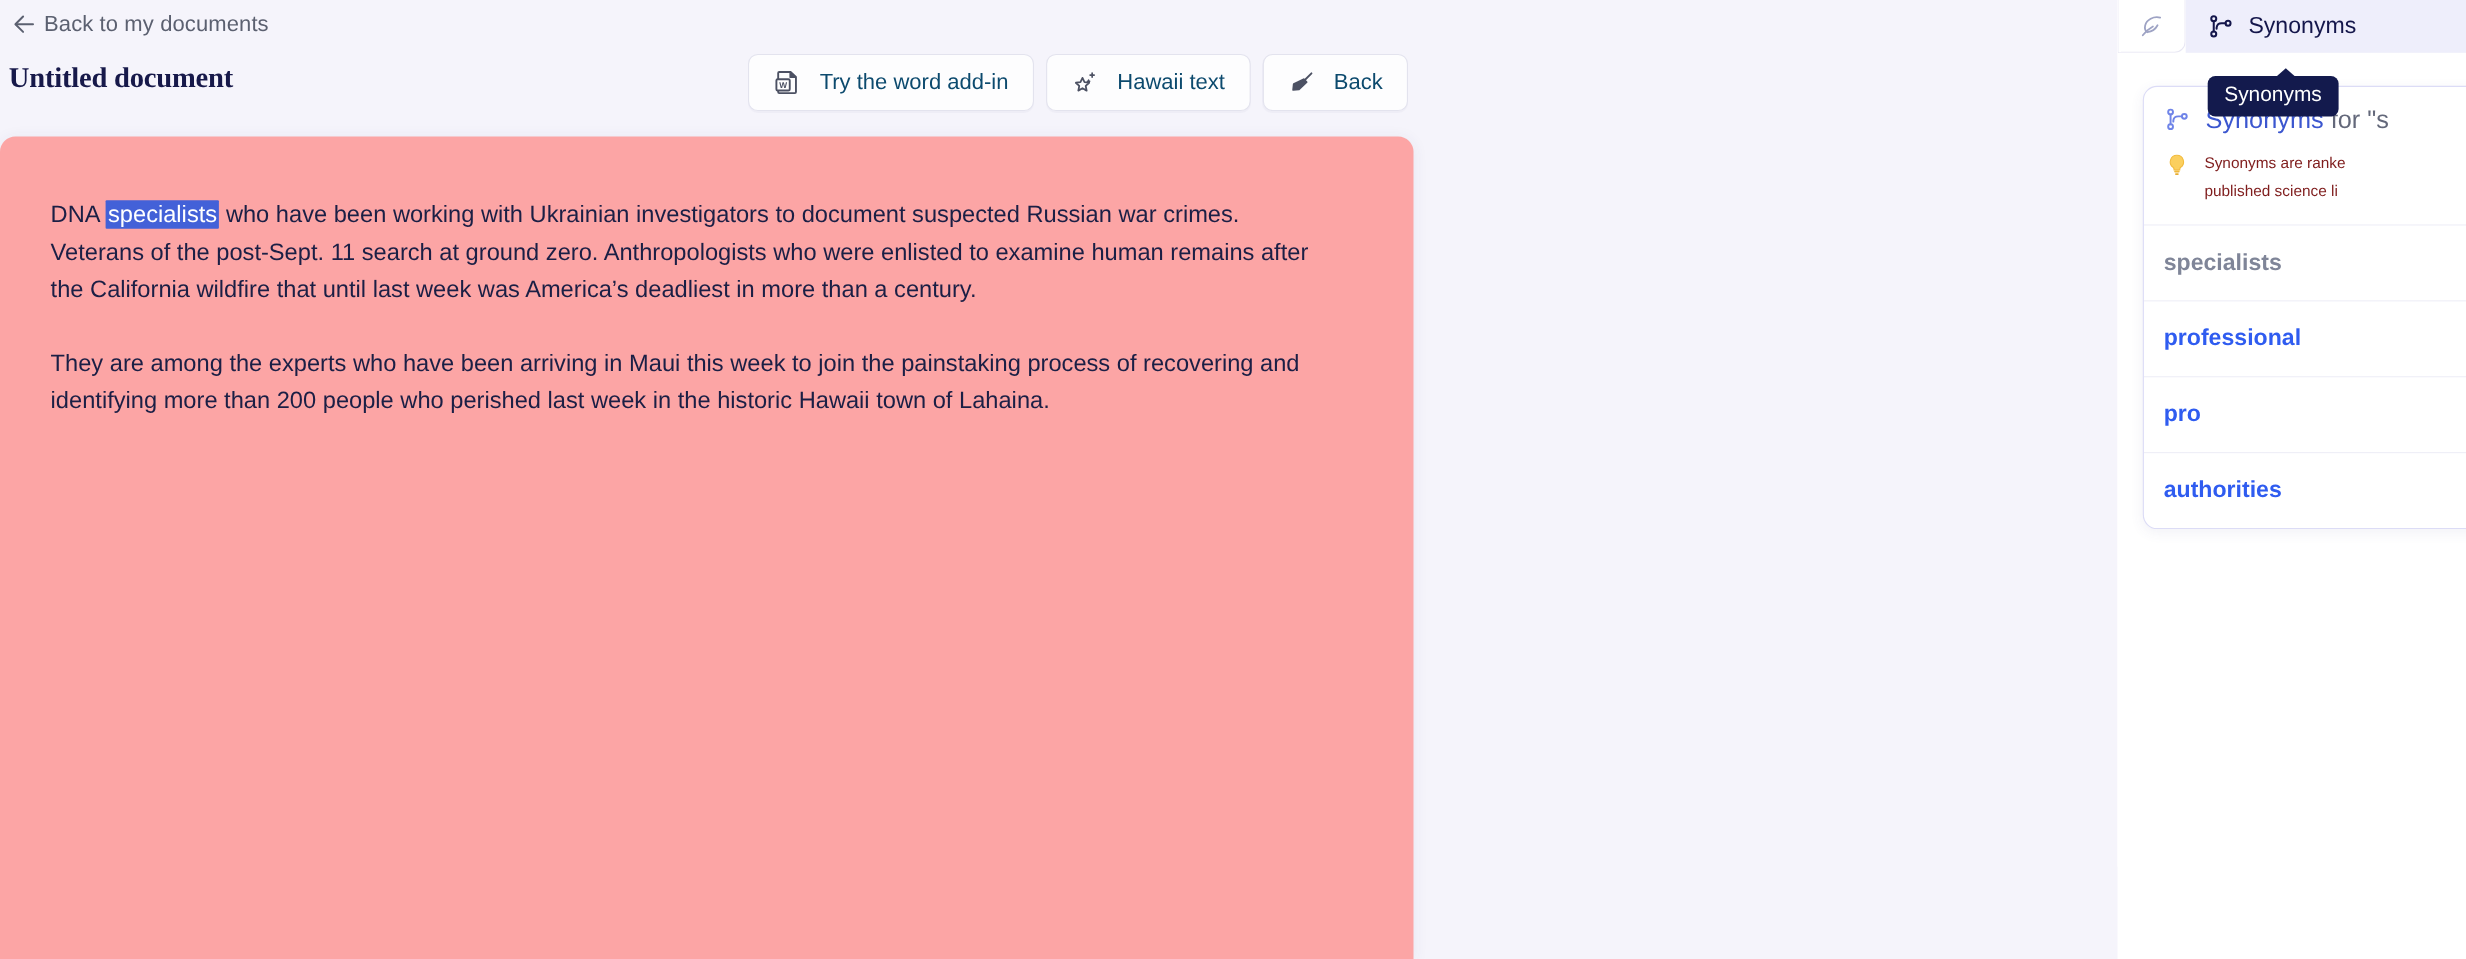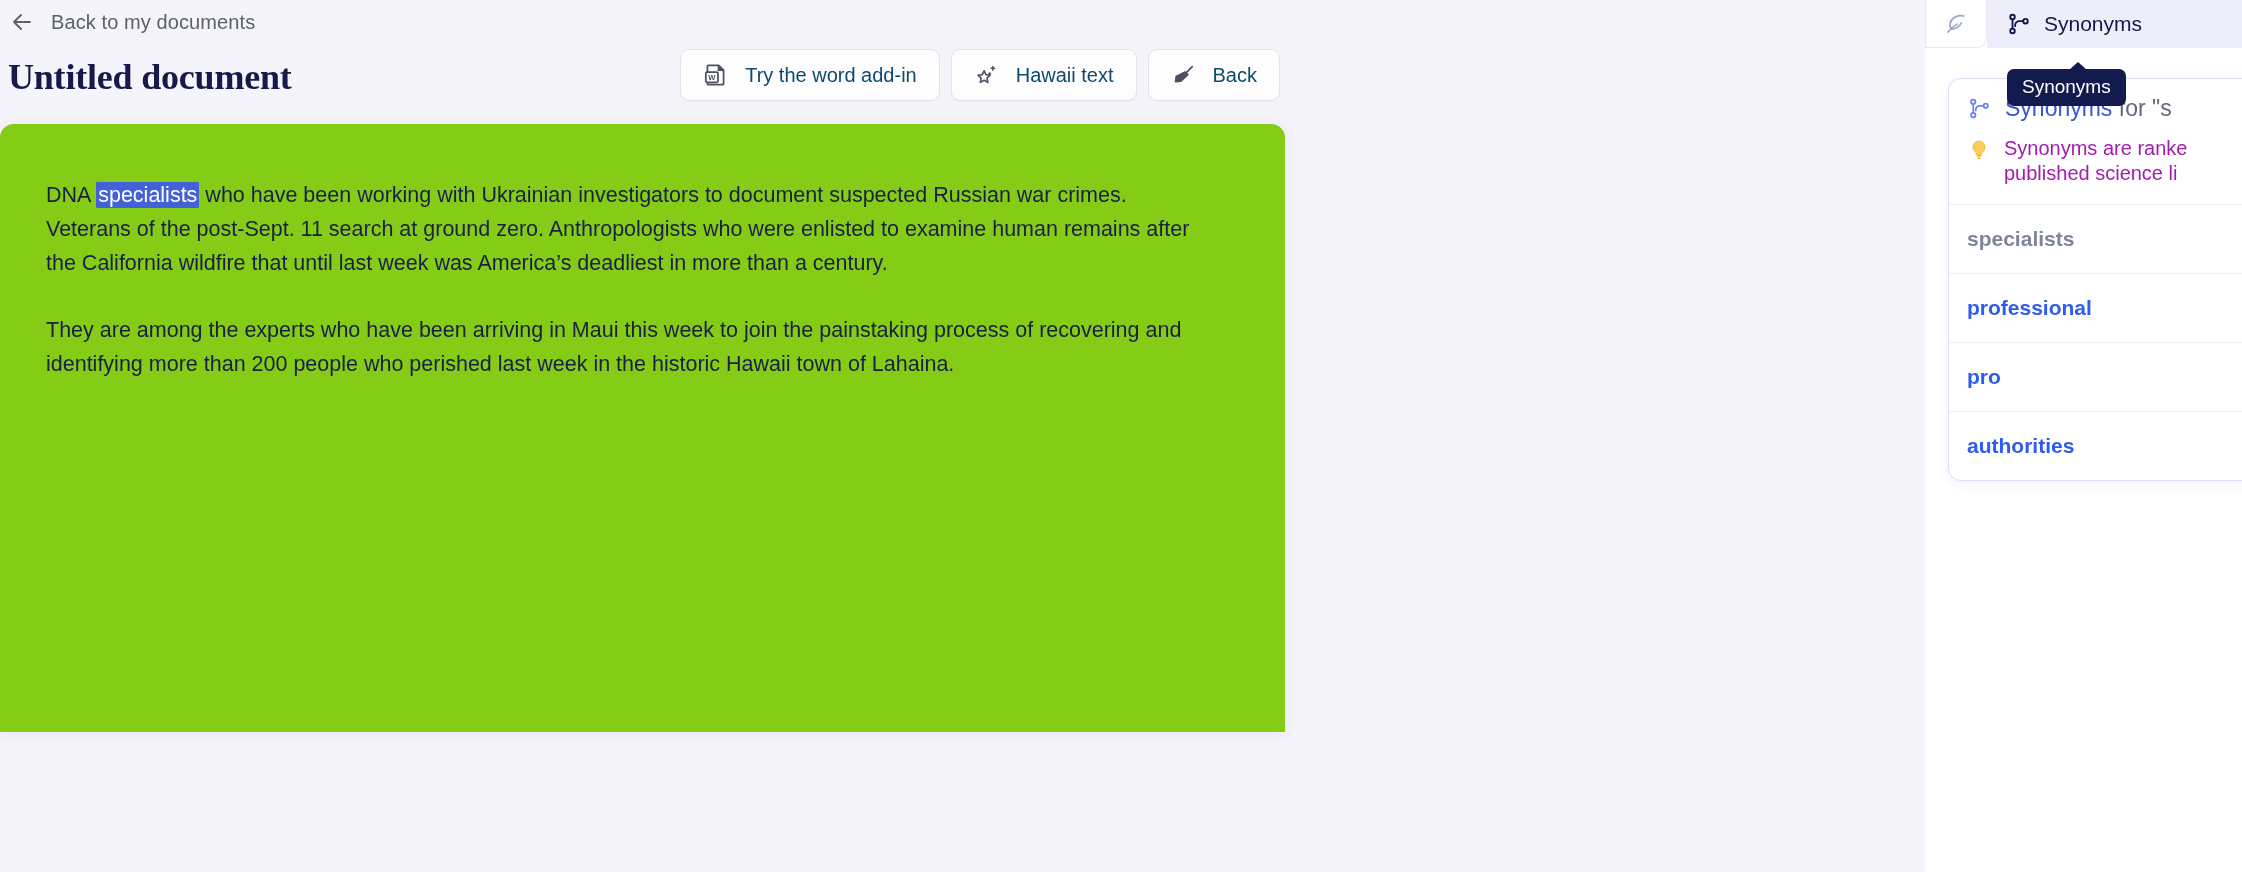--- a/index.html
+++ b/index.html
@@ -20,39 +20,39 @@
     position: absolute;
     left: 0; top: 0;
     width: 1925px; height: 872px;
     background: #f5f4fb;
   }
 
   
   .back-link {
     position: absolute;
     left: 10px; top: 6px;
-    display: flex; align-items: center; gap: 17px;
+    display: flex; align-items: center; gap: 6px;
     height: 32px;
     cursor: pointer;
   }
   .back-arrow { width: 24px; height: 24px; display: block; }
   .back-label {
     font-size: 20px;
     color: #5b6070;
     letter-spacing: .1px;
     white-space: nowrap;
   }
 
   
   .doc-title {
     position: absolute;
     left: 8px; top: 56px;
     font-family: "Liberation Serif", serif;
     font-weight: 700;
-    font-size: 36px;
+    font-size: 26px;
     color: #17194a;
     letter-spacing: -.2px;
     white-space: nowrap;
   }
 
   
   .toolbar {
     position: absolute;
     right: 645px; top: 49px;
     display: flex; align-items: center; gap: 11px;
@@ -71,22 +71,22 @@
     font-size: 20px;
     color: #0c4a6e;
     white-space: nowrap;
   }
   .tb-btn .tb-ico { width: 26px; height: 26px; display: block; flex: none; }
 
   
   .doc-sheet {
     position: absolute;
     left: 0; top: 124px;
-    width: 1285px; height: 608px;
-    background: #84cc16;
+    width: 1285px; height: 748px;
+    background: #fca5a5;
     border-radius: 14px 14px 0 0;
     box-shadow: 0 2px 14px rgba(60,60,110,.07);
   }
   .doc-body {
     position: absolute;
     left: 46px; top: 54px;
     width: 1160px;
   }
   .doc-para {
     font-size: 21.5px;
@@ -188,23 +188,23 @@
   .syn-title {
     font-size: 23px;
     white-space: nowrap;
   }
   .syn-title .syn-title-strong { color: #3b56cf; font-weight: 400; }
   .syn-title .syn-title-rest { color: #63687a; }
   .syn-hint-row {
     display: flex; align-items: flex-start; gap: 13px;
   }
   .syn-hint {
-    font-size: 20px;
+    font-size: 14px;
     line-height: 25px;
-    color: #a21caf;
+    color: #7f1d1d;
     white-space: pre-line;
   }
   .bulb-ico { width: 24px; height: 24px; display: block; flex: none; margin-top: 2px; }
   .branch-ico { width: 25px; height: 25px; display: block; flex: none; }
 
   .syn-item {
     height: 69px;
     display: flex; align-items: center;
     padding-left: 18px;
     border-top: 1px solid #eeeef7;

